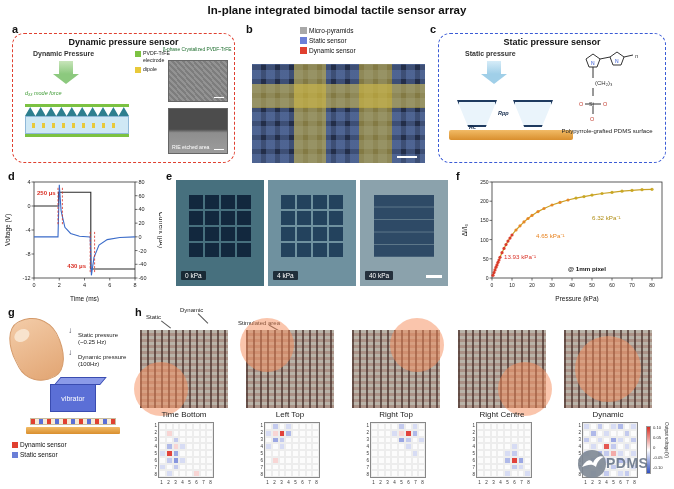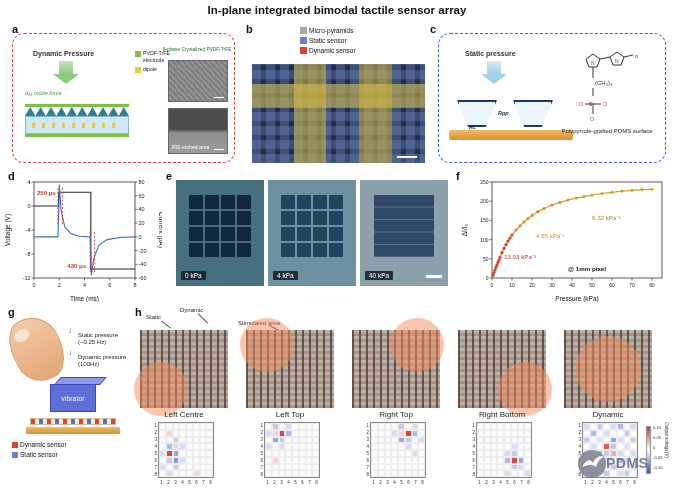--- a/index.html
+++ b/index.html
@@ -91,20 +91,21 @@
 </style>
 </head>
 <body>
 
 <div class="fig">
 
   <div class="fig-title">In-plane integrated bimodal tactile sensor array</div>
 
   <div class="plabel" style="left:12px;top:23px">a</div>
   <div class="dash-box box-a">
+    <div class="box-title" style="color:#111">Dynamic pressure sensor</div>
     <div class="a-press">Dynamic Pressure</div>
     <div class="garrow"></div>
     <div class="garrow-tip"></div>
     <div class="a-mode">d₃₃ mode force</div>
     <div class="a-stack">
       <div class="elec"></div>
       <div class="zigzag"></div>
       <div class="film">
         <div class="dipoles"></div>
       </div>
@@ -147,20 +148,21 @@
   </div>
   <div class="micrograph">
     <div class="ygold" style="left:24%;width:19%;top:0;bottom:0"></div>
     <div class="ygold" style="left:62%;width:19%;top:0;bottom:0"></div>
     <div class="ygold" style="top:20%;height:24%;left:0;right:0"></div>
     <div class="scalebar" style="right:8px;bottom:5px;width:20px;height:2.5px"></div>
   </div>
 
   <div class="plabel" style="left:430px;top:23px">c</div>
   <div class="dash-box box-c">
+    <div class="box-title">Static pressure sensor</div>
     <div class="c-press">Static pressure</div>
     <div class="barrow"></div>
     <div class="barrow-tip"></div>
     <div class="pyr-zone">
       <div class="trap" style="left:8px"></div>
       <div class="trap" style="left:64px"></div>
       <div class="rlab" style="left:49px;top:16px">Rpp</div>
       <div class="rlab" style="left:20px;top:30px">Rc</div>
       <div class="pyr-base"></div>
     </div>
@@ -371,24 +373,24 @@
   <div class="h-photo" style="left:352px">
     <div class="stim" style="width:54px;height:54px;right:-4px;top:-12px"></div>
   </div>
   <div class="h-photo" style="left:458px">
     <div class="stim" style="width:54px;height:54px;right:-6px;bottom:-8px"></div>
   </div>
   <div class="h-photo" style="left:564px">
     <div class="stim" style="width:66px;height:66px;left:11px;top:6px"></div>
   </div>
 
-  <div class="h-cap" style="left:140px">Left Centre</div>
+  <div class="h-cap" style="left:140px">Time Bottom</div>
   <div class="h-cap" style="left:246px">Left Top</div>
   <div class="h-cap" style="left:352px">Right Top</div>
-  <div class="h-cap" style="left:458px">Right Bottom</div>
+  <div class="h-cap" style="left:458px">Right Centre</div>
   <div class="h-cap" style="left:564px">Dynamic</div>
 
   <div class="heatmap" style="left:150px">
       <div class="hm-grid">
         <span class="hm-cell" style="background:#fcfcfc"></span>
         <span class="hm-cell" style="background:#fcfcfc"></span>
         <span class="hm-cell" style="background:#fcfcfc"></span>
         <span class="hm-cell" style="background:#fcfcfc"></span>
         <span class="hm-cell" style="background:#fcfcfc"></span>
         <span class="hm-cell" style="background:#fcfcfc"></span>

